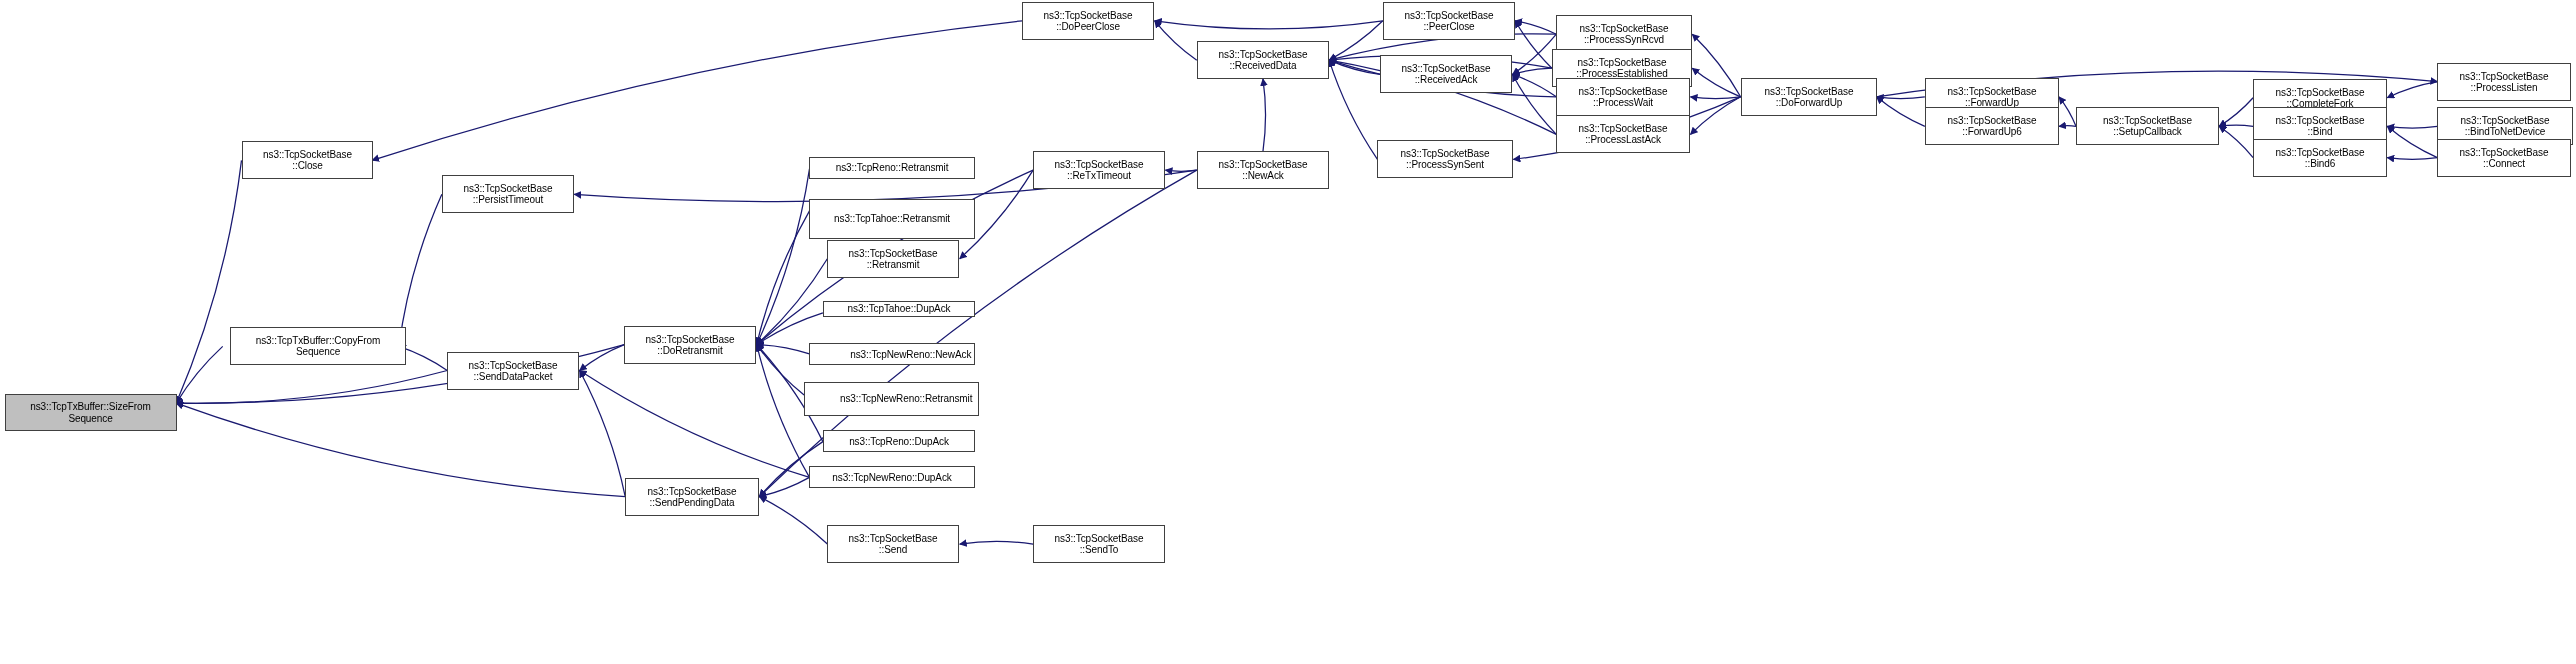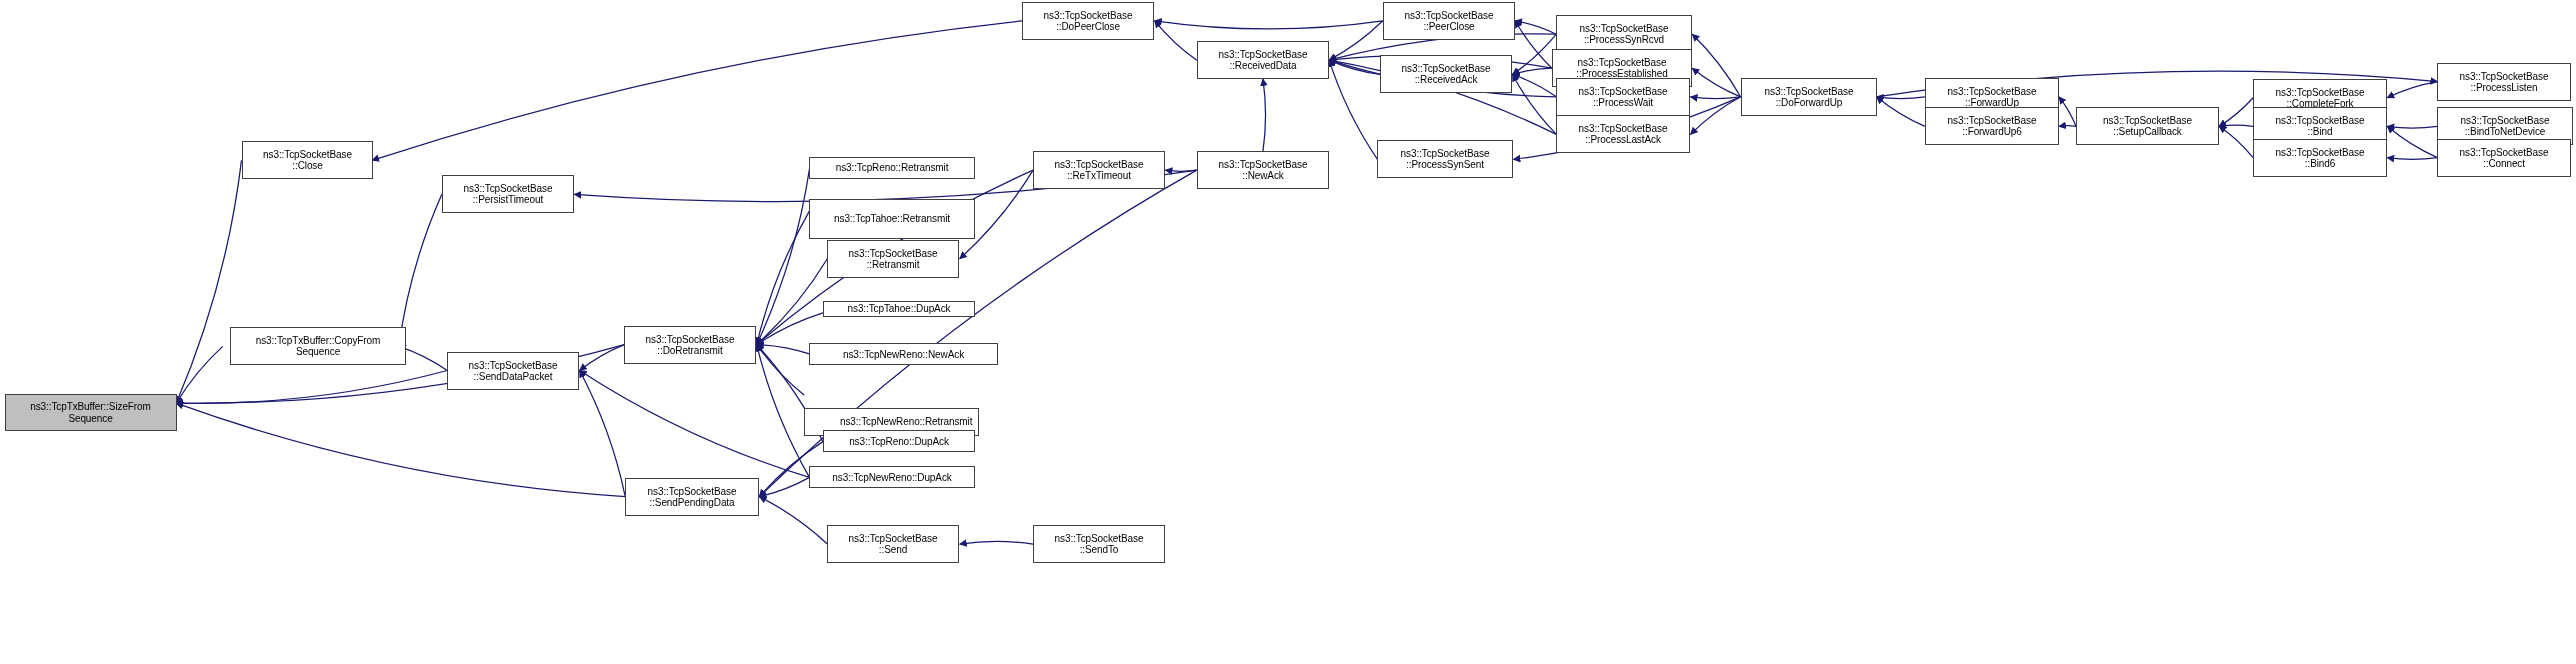--- a/index.html
+++ b/index.html
@@ -118,22 +118,22 @@
 ::SendDataPacket</span></div>
       <div class="node" style="left: 624px; top: 326px; width: 132px; height: 38px;"><span class="lbl">ns3::TcpSocketBase
 ::DoRetransmit</span></div>
       <div class="node" style="left: 625px; top: 478px; width: 134px; height: 38px;"><span class="lbl">ns3::TcpSocketBase
 ::SendPendingData</span></div>
       <div class="node" style="left: 809px; top: 157px; width: 166px; height: 22px;"><span class="lbl">ns3::TcpReno::Retransmit</span></div>
       <div class="node" style="left: 809px; top: 199px; width: 166px; height: 40px; align-items: center;"><span class="lbl">ns3::TcpTahoe::Retransmit</span></div>
       <div class="node" style="left: 827px; top: 240px; width: 132px; height: 38px;"><span class="lbl">ns3::TcpSocketBase
 ::Retransmit</span></div>
       <div class="node" style="left: 823px; top: 301px; width: 152px; height: 16px;"><span class="lbl">ns3::TcpTahoe::DupAck</span></div>
-      <div class="node" style="left: 809px; top: 343px; width: 189px; height: 22.4px;"><span class="lbl">ns3::TcpNewReno::NewAck</span></div>
-      <div class="node" style="left: 804px; top: 408px; width: 175px; height: 28px; padding-left: 32px;"><span class="lbl">ns3::TcpNewReno::Retransmit</span></div>
+      <div class="node" style="left: 809px; top: 343px; width: 166px; height: 22.4px; text-align: right;"><span class="lbl">ns3::TcpNewReno::NewAck</span></div>
+      <div class="node" style="left: 804px; top: 382px; width: 175px; height: 34px; padding-left: 32px;"><span class="lbl">ns3::TcpNewReno::Retransmit</span></div>
       <div class="node" style="left: 823px; top: 430px; width: 152px; height: 22.4px;"><span class="lbl">ns3::TcpReno::DupAck</span></div>
       <div class="node" style="left: 809px; top: 466px; width: 166px; height: 22.4px;"><span class="lbl">ns3::TcpNewReno::DupAck</span></div>
       <div class="node" style="left: 827px; top: 525px; width: 132px; height: 38px;"><span class="lbl">ns3::TcpSocketBase
 ::Send</span></div>
       <div class="node" style="left: 1033px; top: 525px; width: 132px; height: 38px;"><span class="lbl">ns3::TcpSocketBase
 ::SendTo</span></div>
       <div class="node" style="left: 1033px; top: 151px; width: 132px; height: 38px;"><span class="lbl">ns3::TcpSocketBase
 ::ReTxTimeout</span></div>
       <div class="node" style="left: 1022px; top: 1.8px; width: 132px; height: 38px;"><span class="lbl">ns3::TcpSocketBase
 ::DoPeerClose</span></div>

